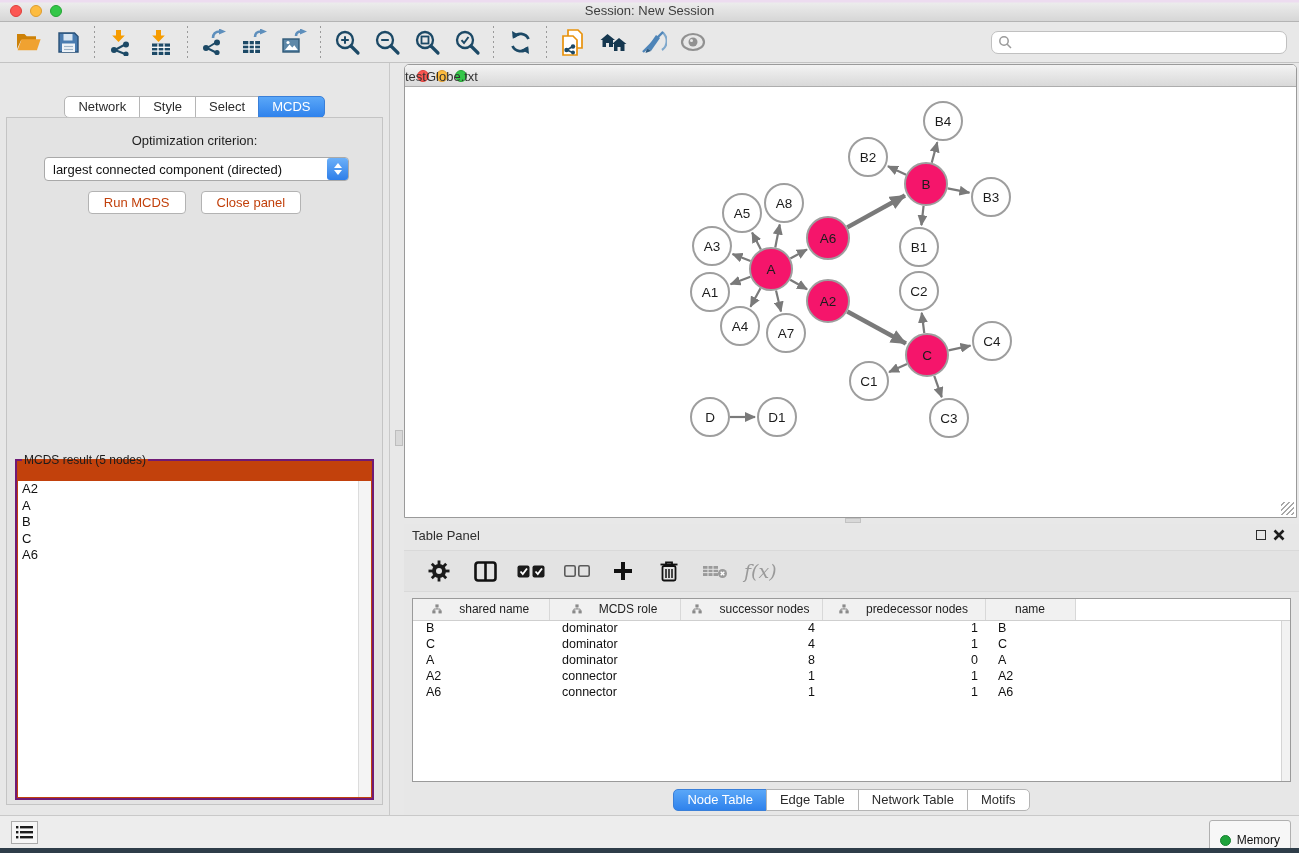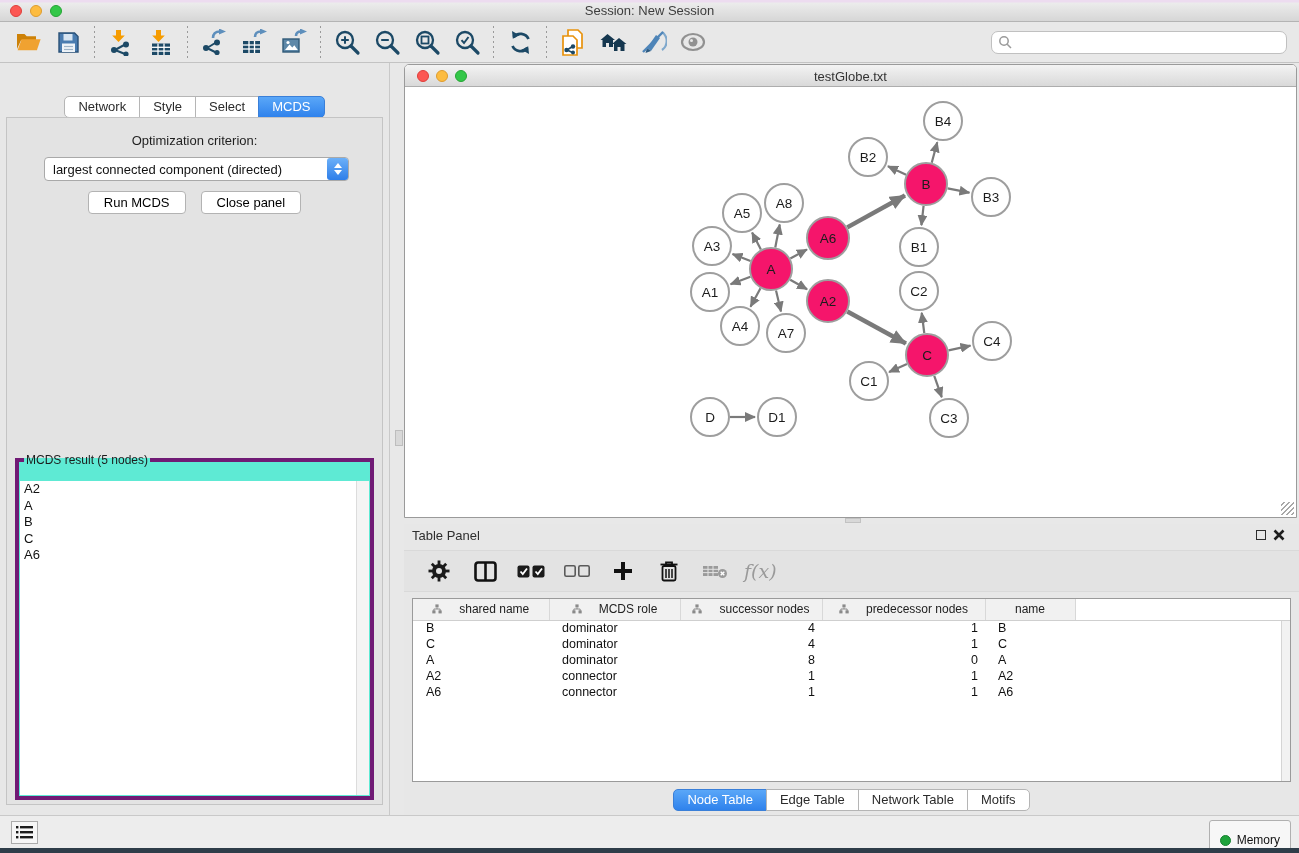--- a/index.html
+++ b/index.html
@@ -44,33 +44,33 @@
   .ctrl-body { position:absolute; left:6px; right:6px; top:54px; bottom:10px; background:#e3e3e3; border:1px solid #c4c4c4; }
   .opt-label { position:absolute; left:0; right:0; top:15px; text-align:center; font-size:13px; color:#1f1f1f; }
   .dropdown { position:absolute; left:37px; top:39px; width:305px; height:24px; background:#fff;
     border:1px solid #a9a9a9; border-radius:4px; display:flex; align-items:center; }
   .dropdown .dd-text { flex:1; font-size:13px; color:#111; padding-left:8px; white-space:nowrap; overflow:hidden; }
   .dd-stepper { width:21px; height:22px; margin-right:0px; border-radius:3px; background:linear-gradient(#6cb0f8,#2e7ee9);
     display:flex; flex-direction:column; align-items:center; justify-content:center; gap:2px; }
   .dd-up { width:0; height:0; border-left:4px solid transparent; border-right:4px solid transparent; border-bottom:5px solid #fff; }
   .dd-dn { width:0; height:0; border-left:4px solid transparent; border-right:4px solid transparent; border-top:5px solid #fff; }
   .btn-row { position:absolute; left:0; right:0; top:73px; display:flex; justify-content:center; gap:15px; }
-  .push-btn { height:23px; line-height:21px; padding:0 15px; font-size:13px; color:#000000; background:#fff;
+  .push-btn { height:23px; line-height:21px; padding:0 15px; font-size:13px; color:#c2410c; background:#fff;
     border:1px solid #b3b3b3; border-radius:4px; }
-  fieldset.result { position:absolute; left:8px; right:8px; top:335px; bottom:4px; border:4px solid #701a75; padding:0; background:#5eead4; }
+  fieldset.result { position:absolute; left:8px; right:8px; top:335px; bottom:4px; border:2px solid #701a75; padding:0; background:#c2410c; }
   fieldset.result legend { font-size:12px; color:#1c1c1c; margin-left:5px; padding:0 2px; }
   .result-box { position:absolute; left:1px; right:1px; top:14px; bottom:1px; background:#fff; }
   .result-scroll { position:absolute; right:0; top:0; bottom:0; width:13px; background:#f4f4f4; border-left:1px solid #dcdcdc; }
   .result-item { font-size:13px; color:#111; line-height:16.5px; padding-left:4px; }
 
   
   .net-window { left:404px; top:64px; width:893px; height:454px; background:#fff; border:1px solid #9a9a9a; border-radius:5px 5px 0 0; }
   .net-titlebar { position:absolute; left:0; top:0; right:0; height:22px; border-radius:4px 4px 0 0;
     background:linear-gradient(#f3f3f3,#d9d9d9); border-bottom:1px solid #adadad; }
-  .net-titlebar .title { position:absolute; left:0; right:0; top:4px; text-align:center; font-size:13px; color:#333; }
+  .net-titlebar .title { position:absolute; left:0; right:0; top:4px; font-size:13px; color:#333; }
   .net-canvas { position:absolute; left:0; top:22px; right:0; bottom:0; background:#fff; }
   .resize-grip { position:absolute; right:2px; bottom:2px; width:13px; height:13px;
     background:repeating-linear-gradient(135deg, transparent 0 2px, #a8a8a8 2px 3.5px); }
   .graph-label { font-size:13.5px; fill:#1c1c1c; }
 
   
   .vgrip { left:395px; top:430px; width:8px; height:16px; background:#d8d8d8; border:1px solid #bdbdbd; }
   .hgrip { left:845px; top:518px; width:16px; height:5px; background:#d8d8d8; border:1px solid #c2c2c2; }
 
   

